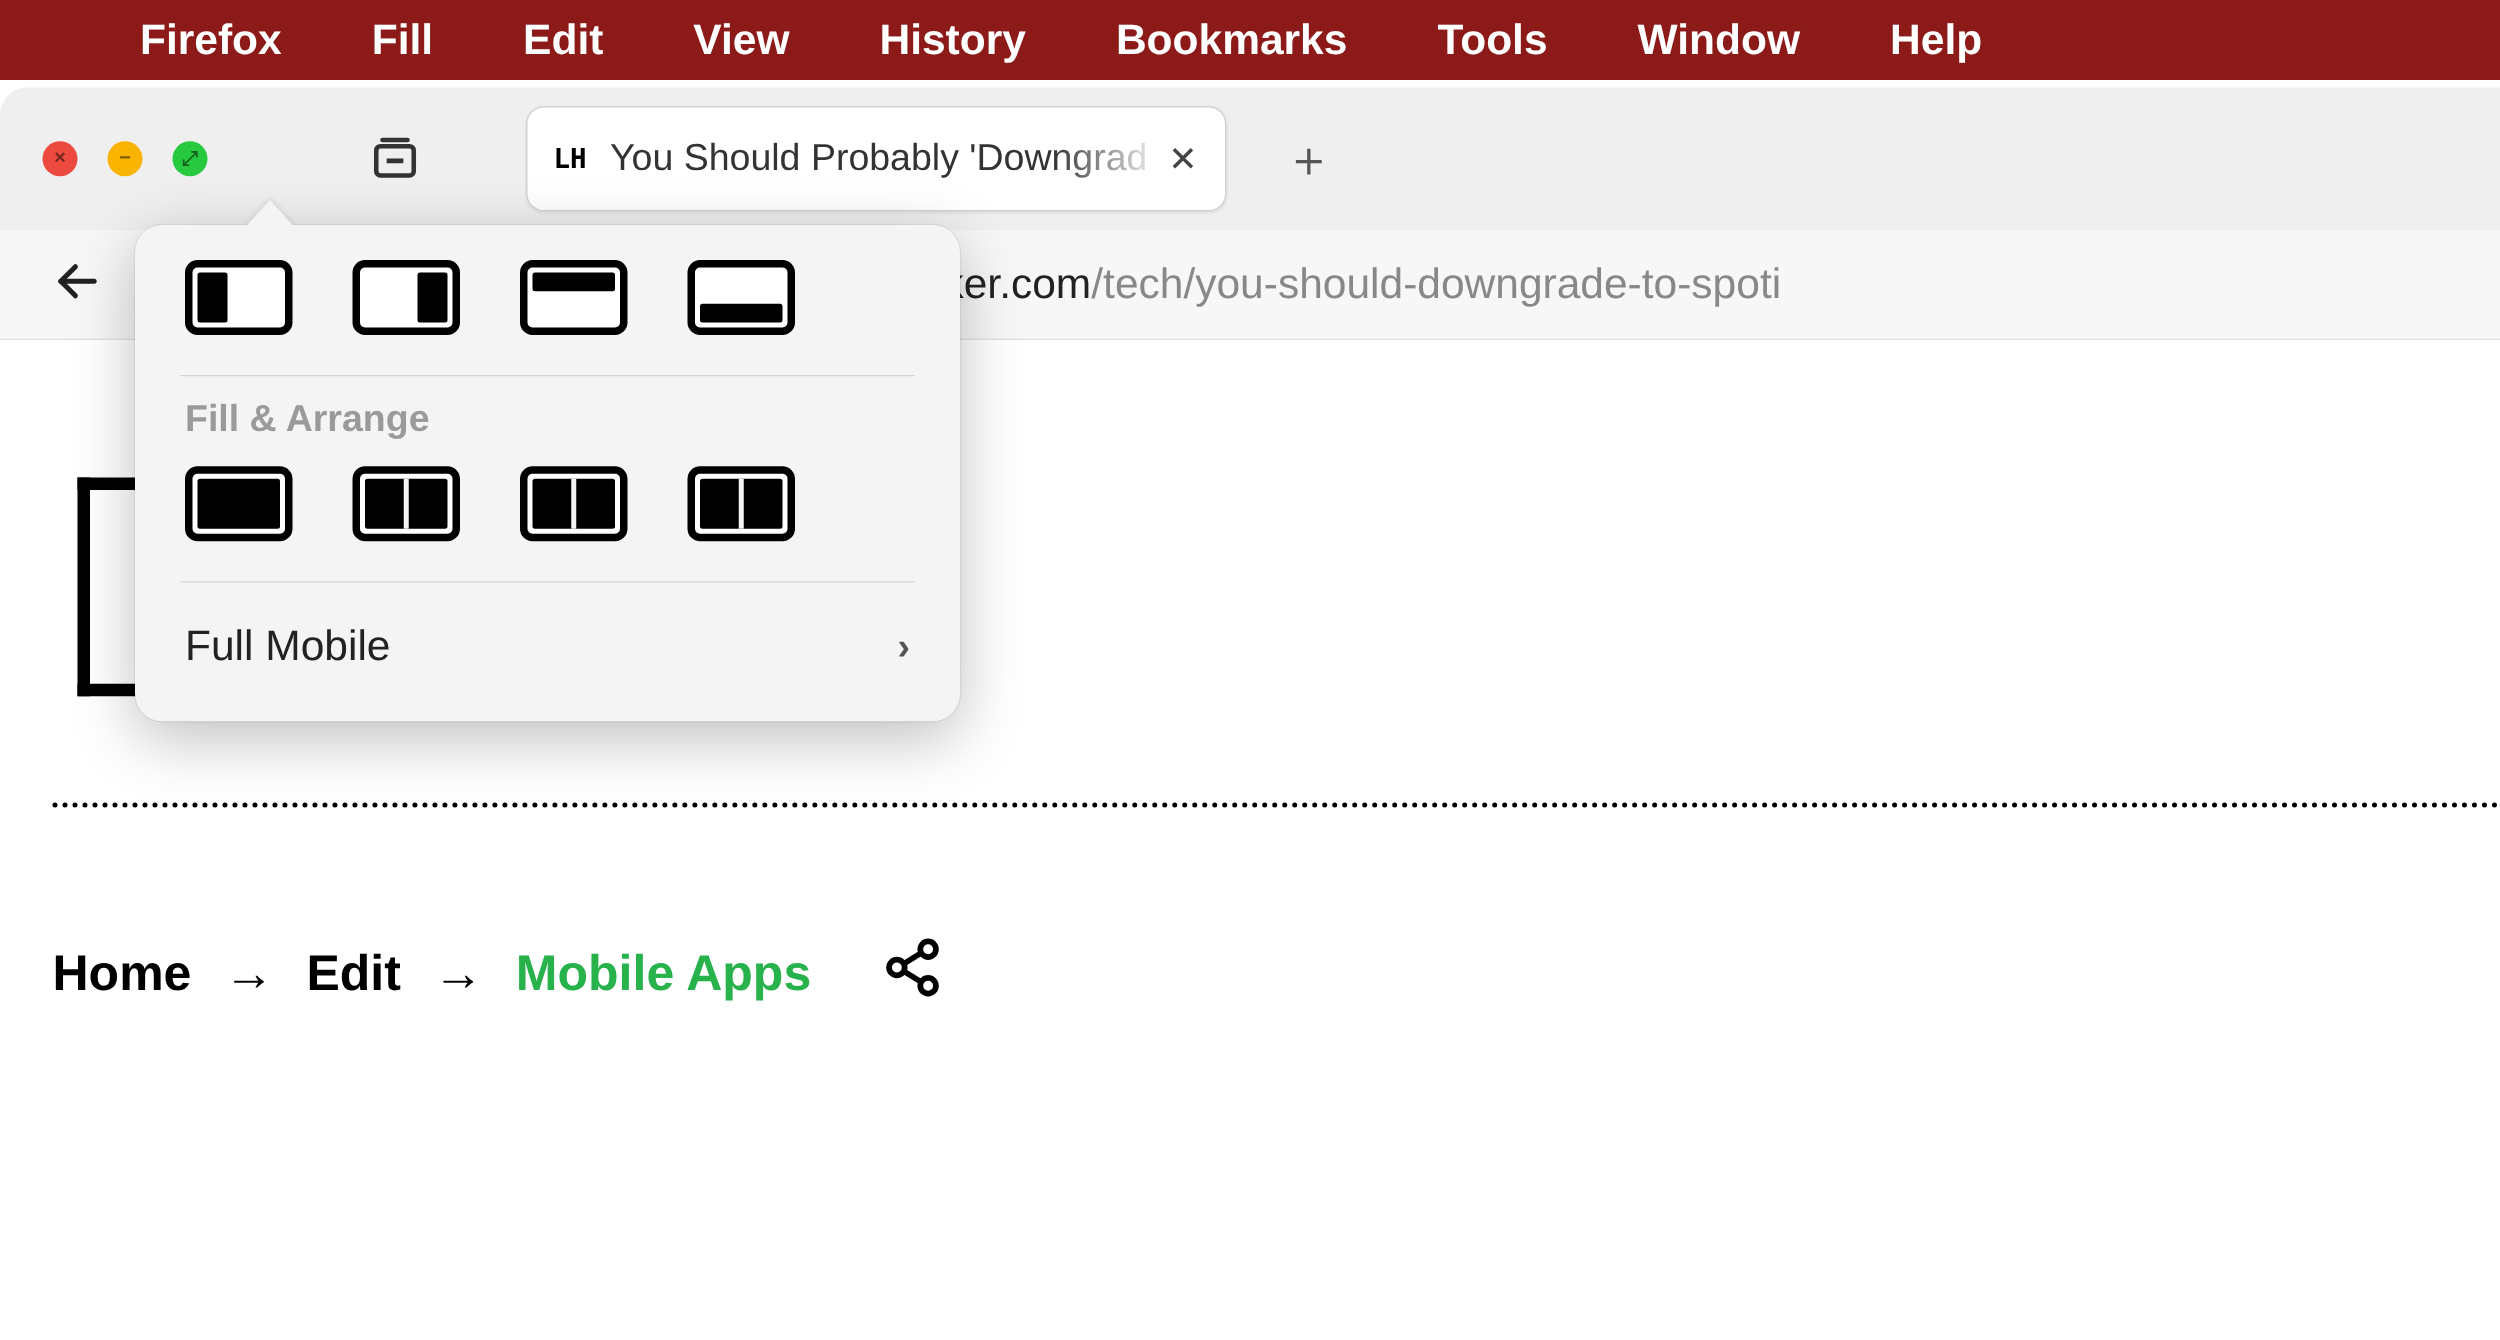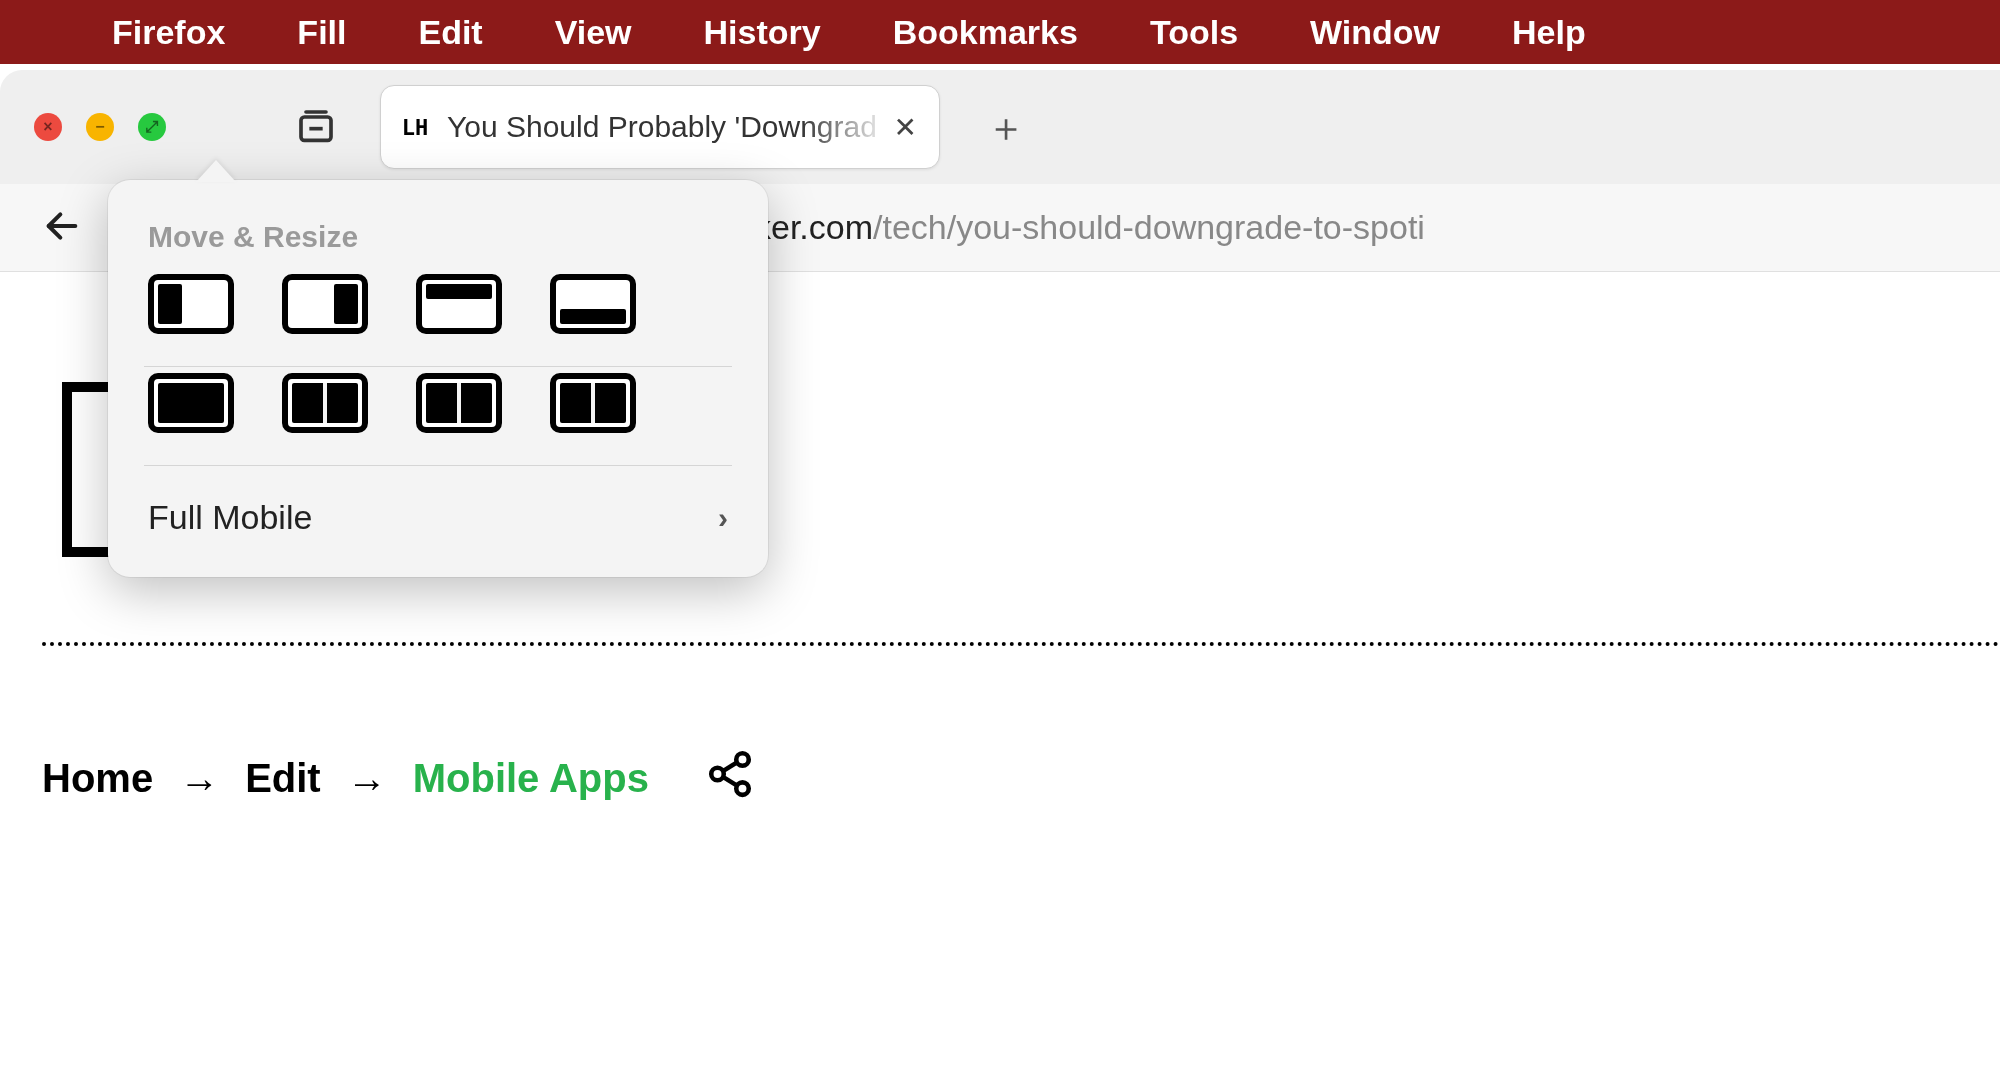--- a/index.html
+++ b/index.html
@@ -42,21 +42,21 @@
   .tl.green { background: #27c93f; position: relative; }
   .tl-inner { font-size:16px; color:rgba(0,0,0,0.5); font-weight:bold;}
 
   .sidebar-toggle {
     margin-left: 130px;
     width: 40px; height: 40px;
     display:flex; align-items:center; justify-content:center;
   }
 
   .tab {
-    margin-left: 44px;
+    margin-left: 85px;
     background: #fff;
     border: 1px solid #d0d0d0;
     border-radius: 14px;
     height: 84px;
     width: 560px;
     display: flex;
     align-items: center;
     padding: 0 18px;
     box-shadow: 0 1px 3px rgba(0,0,0,0.08);
   }
@@ -312,36 +312,36 @@
         <circle cx="18" cy="19" r="3"></circle>
         <line x1="8.6" y1="10.6" x2="15.4" y2="6.4"></line>
         <line x1="8.6" y1="13.4" x2="15.4" y2="17.6"></line>
       </svg>
     </span>
   </div>
 </div>
 
 <div class="popover-caret"></div>
 <div class="popover">
-  <div class="pop-section-title">Move &amp; Resize</div>
   <div class="pop-grid">
     <div class="win-icon wi-left">
         <div class="fill"></div>
       </div>
     <div class="win-icon wi-right">
         <div class="fill"></div>
       </div>
     <div class="win-icon wi-top">
         <div class="fill"></div>
       </div>
     <div class="win-icon wi-bottom">
         <div class="fill"></div>
       </div>
   </div>
   <div class="pop-divider"></div>
+  <div class="pop-section-title">Fill &amp; Arrange</div>
   <div class="pop-grid">
     <div class="win-icon wi-full">
         <div class="fill"></div>
       </div>
     <div class="win-icon wi-halves">
         <div class="fill"></div>
       </div>
     <div class="win-icon wi-three">
         <div class="fill"></div>
       </div>

